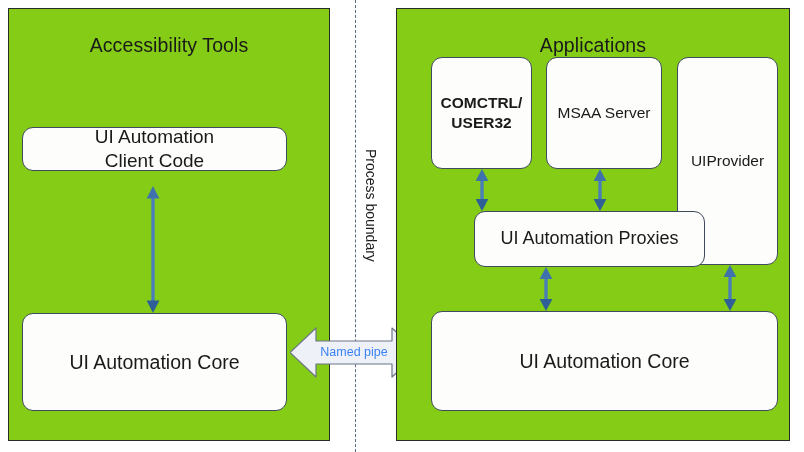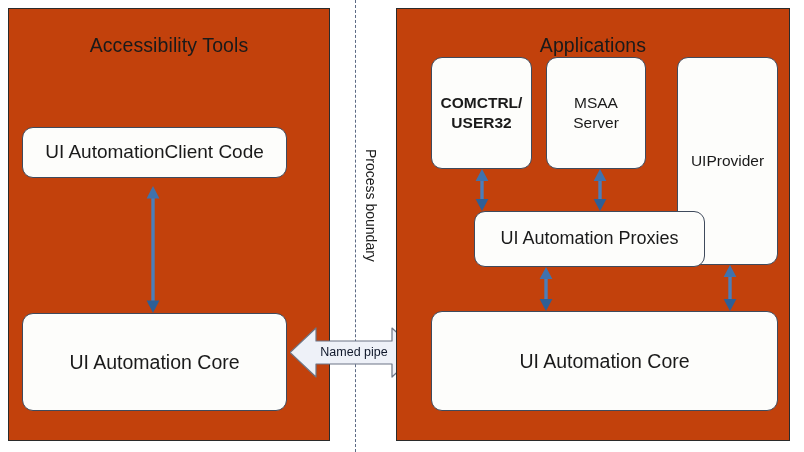--- a/index.html
+++ b/index.html
@@ -12,21 +12,21 @@
     width: 804px;
     height: 452px;
     background: #ffffff;
     font-family: "Liberation Sans", sans-serif;
     overflow: hidden;
   }
 
   
   .panel {
     position: absolute;
-    background: #c2410c;
+    background: #84cc16;
     border: 1.4px solid #2b2b2b;
     box-sizing: border-box;
   }
   .panel-title {
     position: absolute;
     left: 0;
     right: 0;
     text-align: center;
     font-size: 19.5px;
     color: #1a1a1a;
@@ -68,35 +68,35 @@
   
   .vart { position: absolute; }
   .vart svg { display: block; }
 
   
   .pipe { position: absolute; }
   .pipe svg { display: block; }
   .pipe-label {
     position: absolute;
     font-size: 12.5px;
-    color: #0f172a;
+    color: #3b82f6;
     white-space: nowrap;
     text-align: center;
   }
 </style>
 </head>
 <body>
 
 <div id="canvas">
 
   <div class="panel" style="left:8px; top:8px; width:322px; height:433px;">
     <div class="panel-title" style="top:25px;">Accessibility Tools</div>
   </div>
 
-  <div class="box" style="left:22px; top:127px; width:265px; height:51px; font-size:19px; ">
+  <div class="box" style="left:22px; top:127px; width:265px; height:44px; font-size:19px; flex-direction:column;">
     <span class="t">UI Automation</span>
     <span class="t">Client Code</span>
   </div>
 
   <div class="vart" style="left:145px; top:186px; width:16px; height:127px;">
     <svg width="16" height="127" viewBox="0 0 16 127">
       <line x1="8" y1="11" x2="8" y2="116" stroke="#4a7ebb" stroke-width="3.4"></line>
       <polygon points="8,0 14.4,12.5 1.6,12.5" fill="#3f72ad"></polygon>
       <polygon points="8,127 14.4,114.5 1.6,114.5" fill="#2e5f96"></polygon>
     </svg>
@@ -118,21 +118,21 @@
 
   <div class="panel" style="left:396px; top:8px; width:394px; height:433px;">
     <div class="panel-title" style="top:25px;">Applications</div>
   </div>
 
   <div class="box" style="left:431px; top:57px; width:101px; height:112px; font-size:15.5px; flex-direction:column;font-weight:bold;">
     <span class="t">COMCTRL/</span>
     <span class="t">USER32</span>
   </div>
 
-  <div class="box" style="left:546px; top:57px; width:100px; height:112px; font-size:15.5px;">
+  <div class="box" style="left:546px; top:57px; width:116px; height:112px; font-size:15.5px;">
     <span class="t">MSAA Server</span>
   </div>
 
   <div class="box" style="left:677px; top:57px; width:101px; height:208px; font-size:15.5px; flex-direction:row;">
     <span class="t">UI</span>
     <span class="t">Provider</span>
   </div>
 
   <div class="vart" style="left:474px; top:169px; width:16px; height:42px;">
     <svg width="16" height="42" viewBox="0 0 16 42">

